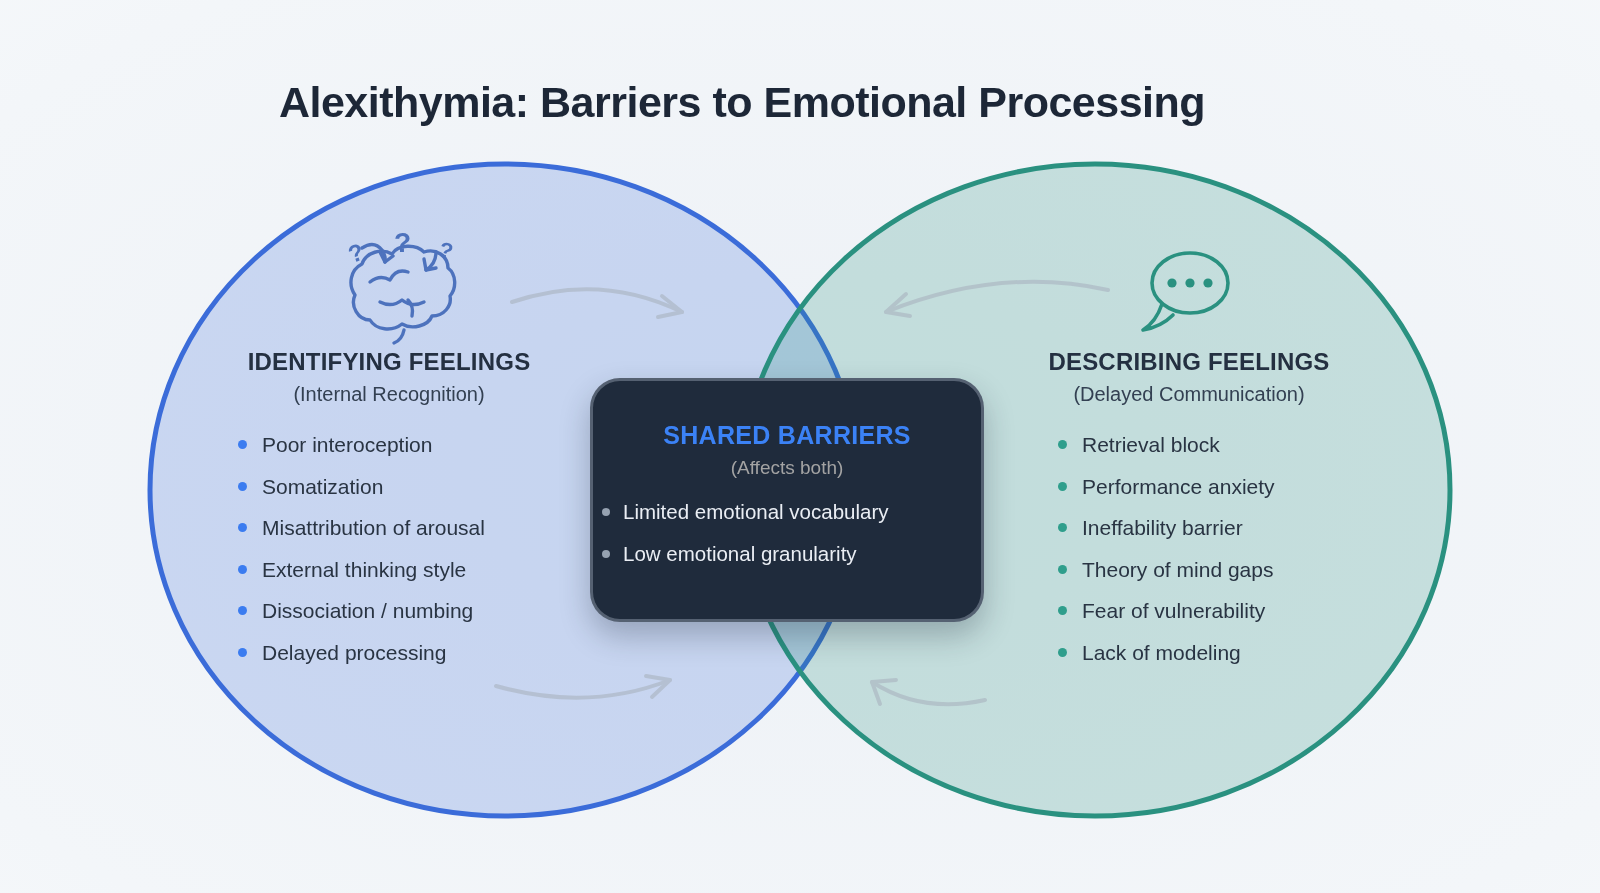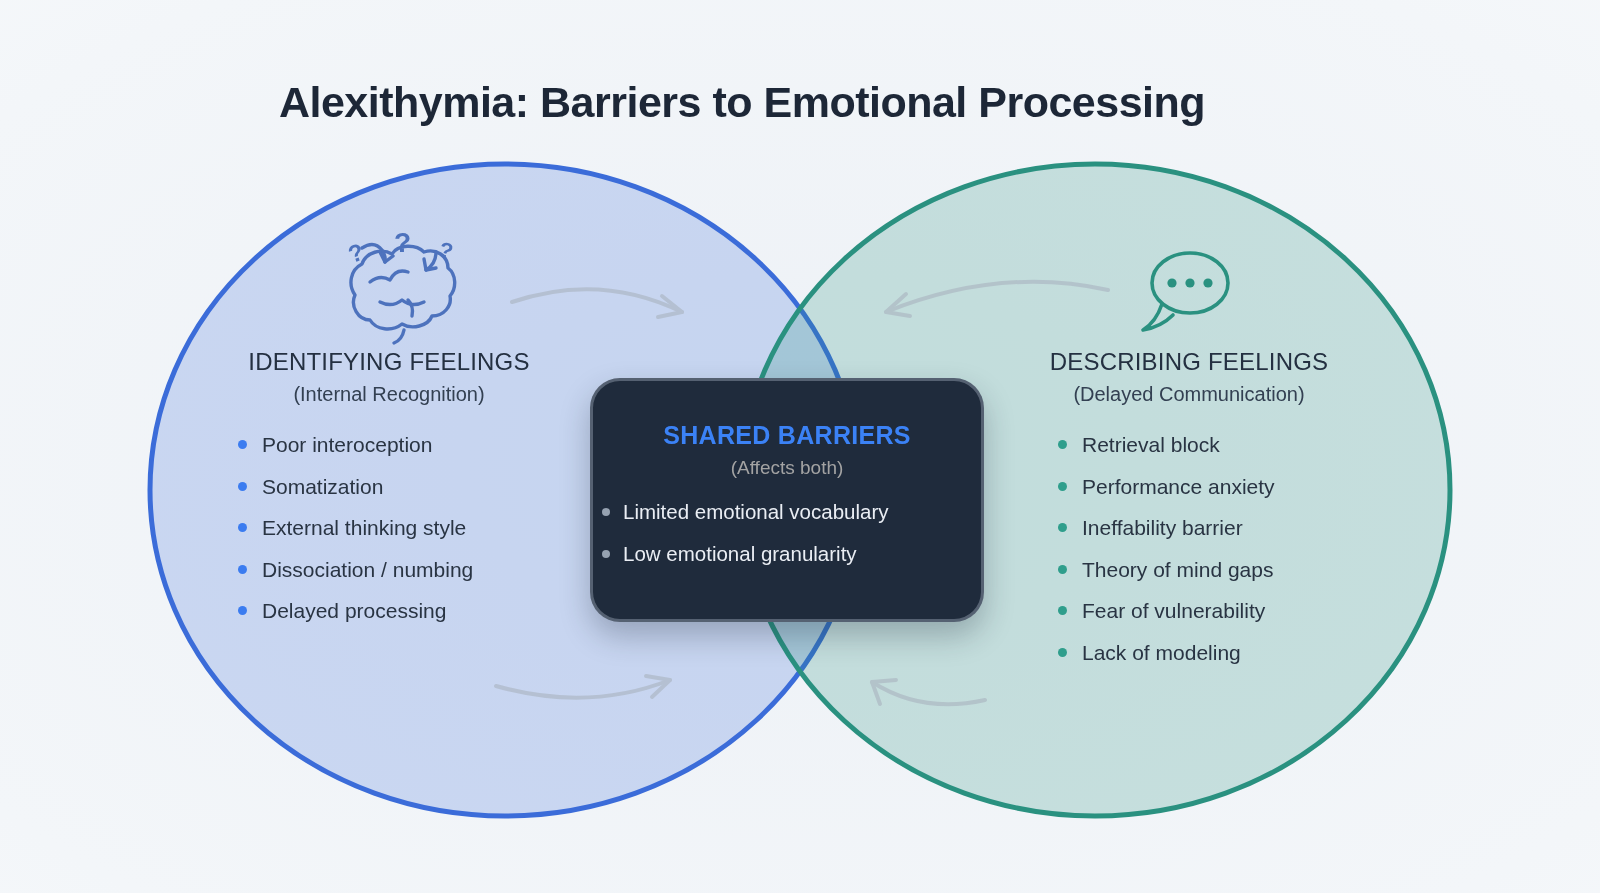--- a/index.html
+++ b/index.html
@@ -7,21 +7,21 @@
     position:relative;width:1600px;height:893px;overflow:hidden;
     font-family:"Liberation Sans",sans-serif;
     background:radial-gradient(115% 115% at 50% 52%, #edf1f6 0%, #f3f6f9 55%, #fcfdfe 100%);
   }
   .stage svg.scene{position:absolute;left:0;top:0;}
   .title{
     position:absolute;left:0;top:78px;width:1484px;text-align:center;
     font-size:43px;font-weight:bold;letter-spacing:-0.5px;color:#1d2737;
   }
   .set-head{position:absolute;width:440px;text-align:center;}
-  .set-head .h{font-size:24px;font-weight:normal;color:#243041;letter-spacing:0.2px;}
+  .set-head .h{font-size:24px;font-weight:bold;color:#243041;letter-spacing:0.2px;}
   .set-head .s{font-size:20px;color:#334052;margin-top:7px;}
   ul.vlist{list-style:none;margin:0;padding:0;position:absolute;}
   ul.vlist li{
     position:relative;padding-left:24px;line-height:41.5px;
     font-size:21px;color:#293443;white-space:nowrap;
   }
   ul.vlist li::before{
     content:'';position:absolute;left:0;top:16px;width:9px;height:9px;border-radius:50%;
     background:var(--dot,#3b82f6);
   }
@@ -111,20 +111,21 @@
   <div class="title">Alexithymia: Barriers to Emotional Processing</div>
 
   <div class="set-head" style="left:169px;top:348px;">
     <div class="h">IDENTIFYING FEELINGS</div>
     <div class="s">(Internal Recognition)</div>
   </div>
 
   <ul class="vlist left-list" style="left:238px;top:424px;">
       <li>Poor interoception</li>
       <li>Somatization</li>
+      <li>Misattribution of arousal</li>
       <li>External thinking style</li>
       <li>Dissociation / numbing</li>
       <li>Delayed processing</li>
     </ul>
 
   <div class="set-head" style="left:969px;top:348px;">
     <div class="h">DESCRIBING FEELINGS</div>
     <div class="s">(Delayed Communication)</div>
   </div>
 

